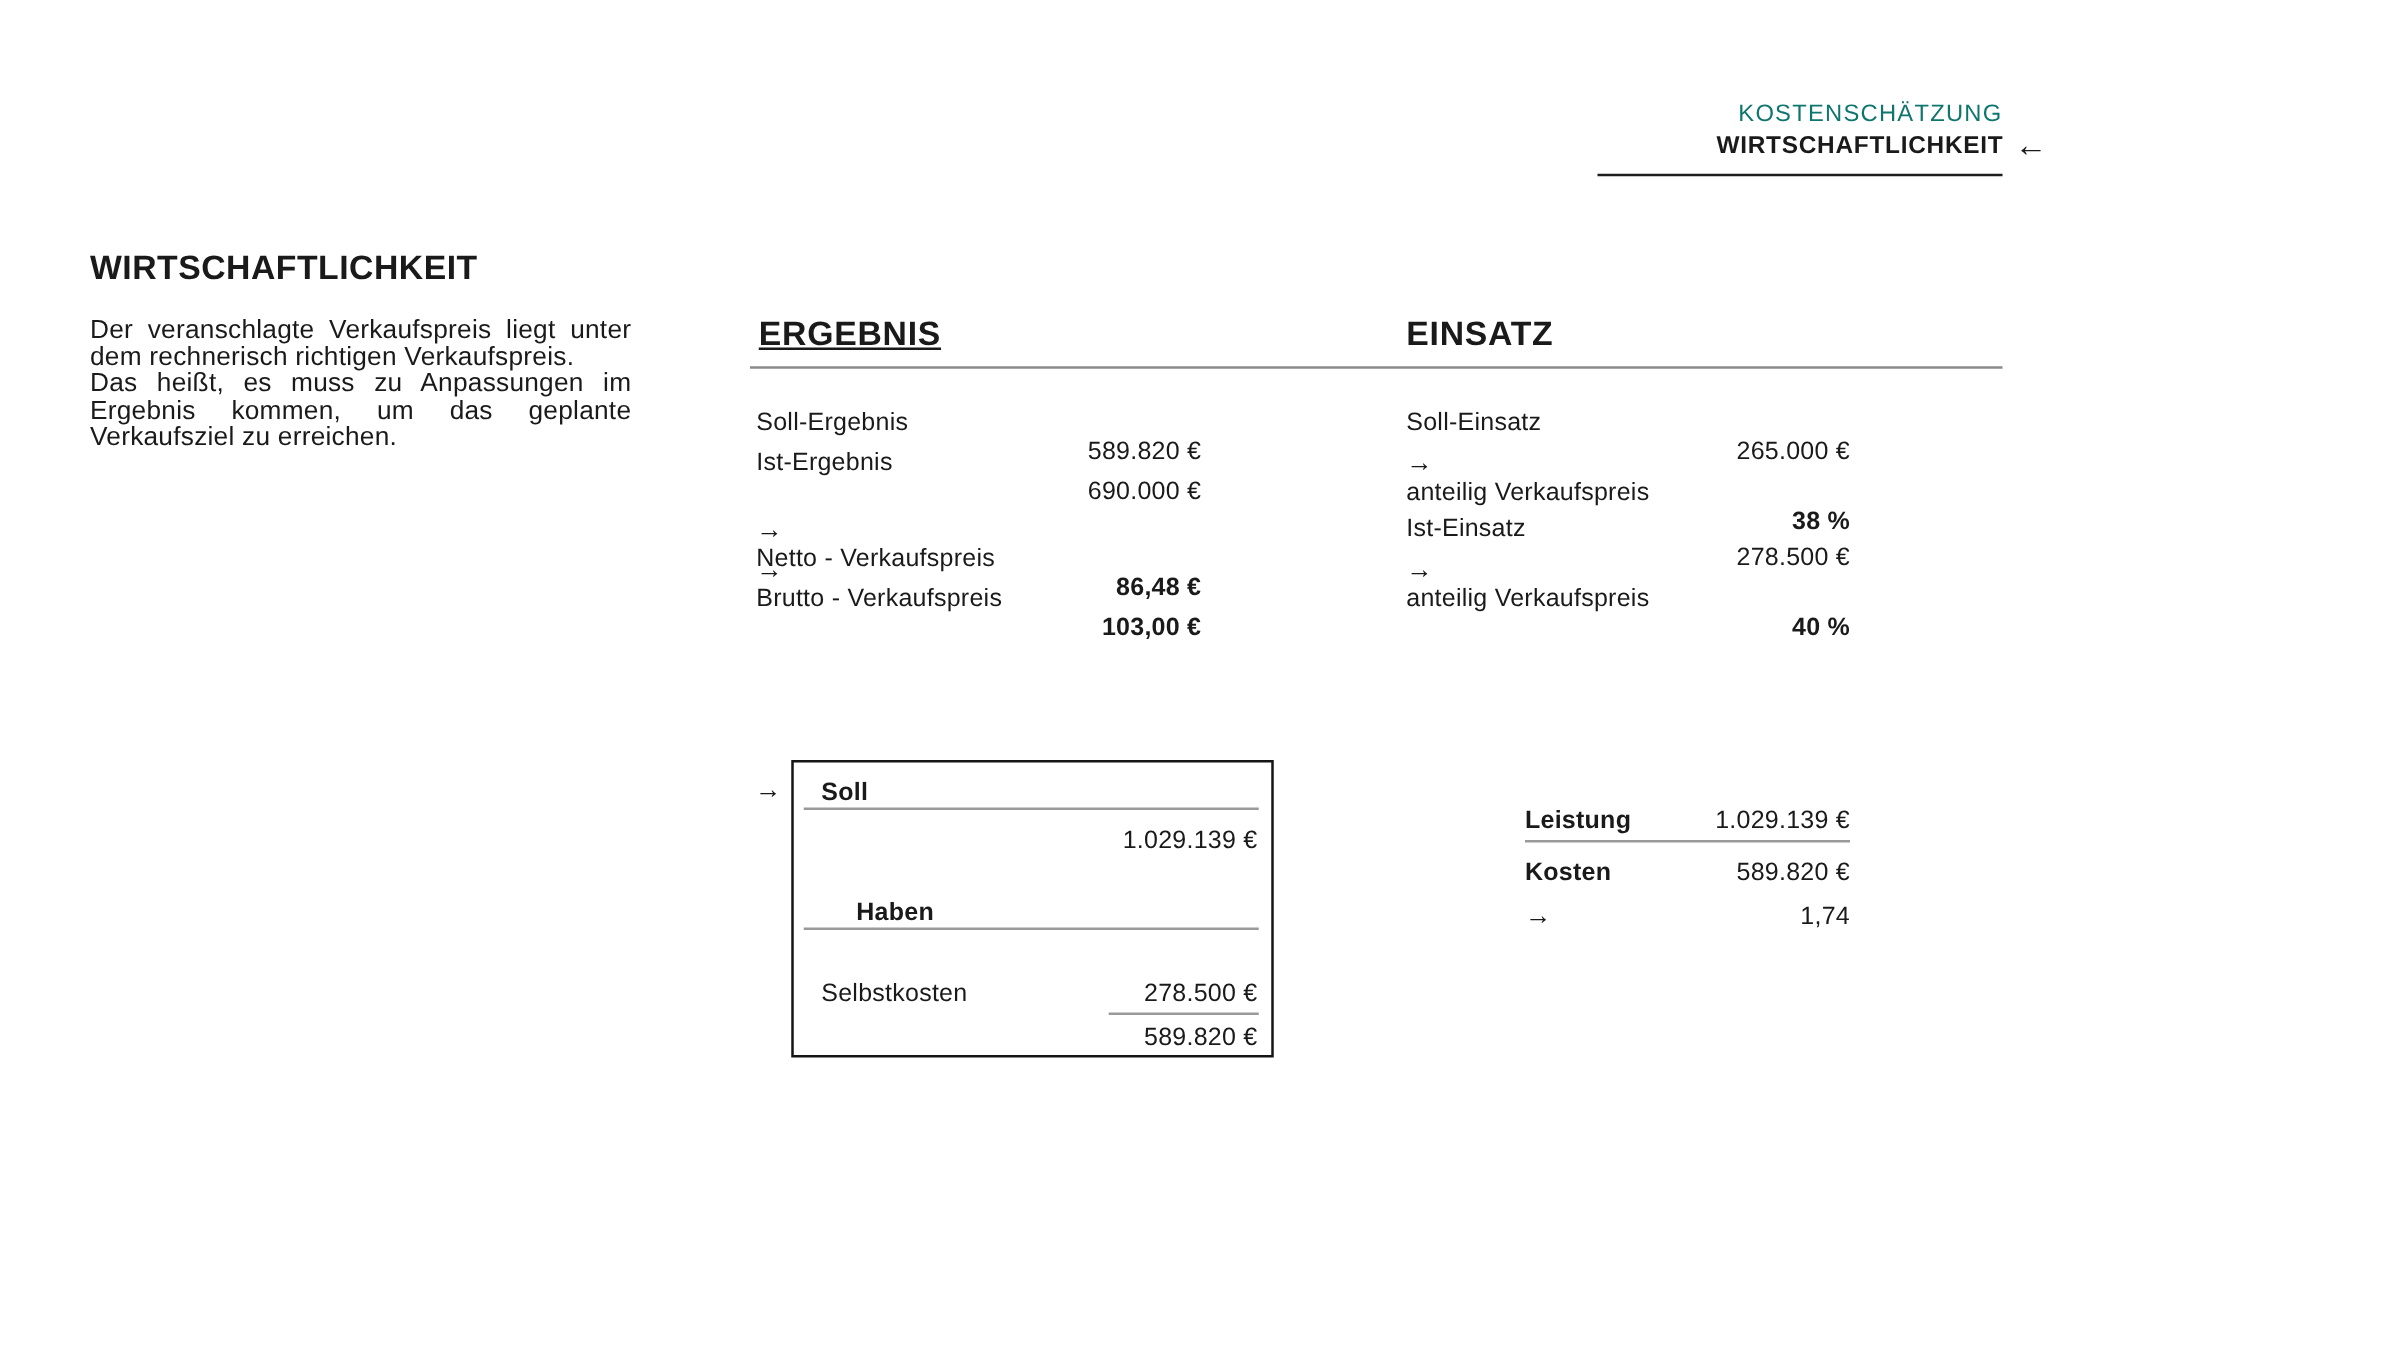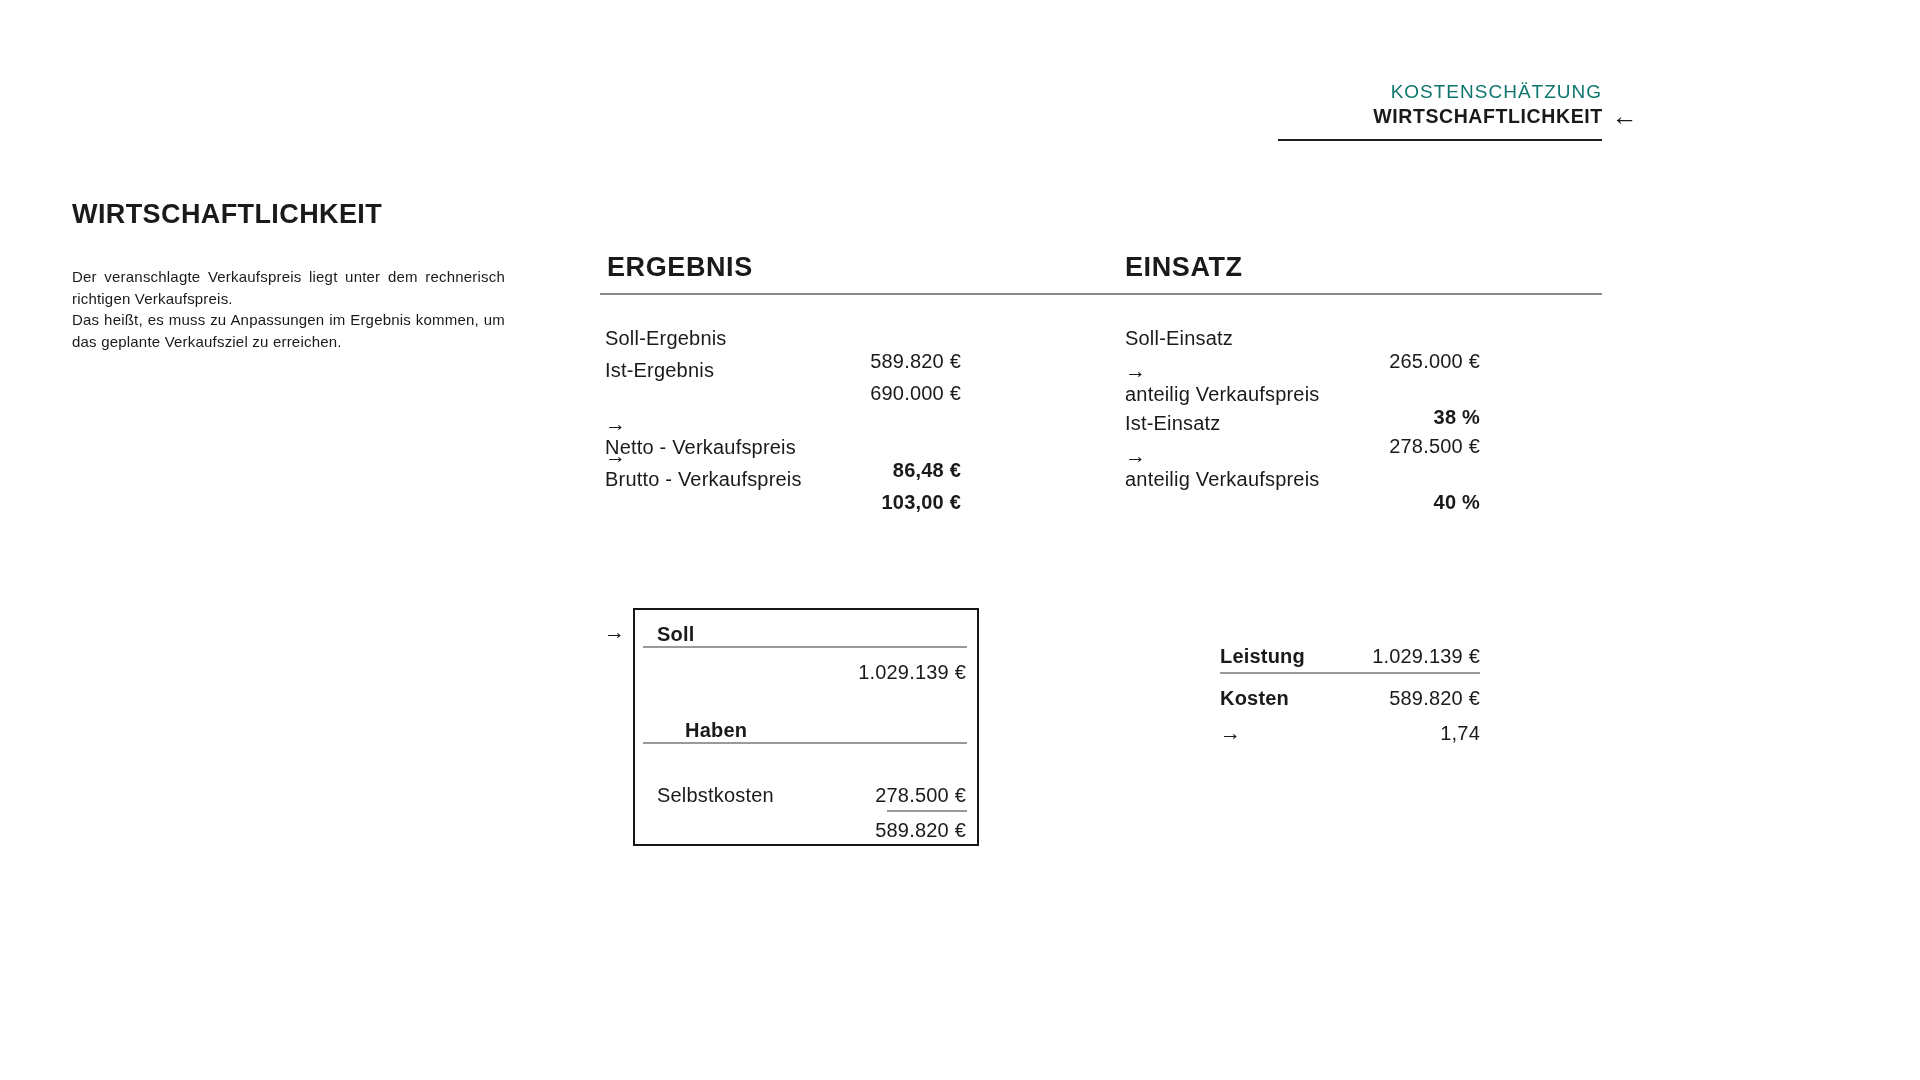--- a/index.html
+++ b/index.html
@@ -25,46 +25,46 @@
   .nav-current { font-size: 19.5px; font-weight: bold; letter-spacing: 0.6px; cursor: pointer; }
   .nav-arrow { font-size: 26px; line-height: 20px; font-weight: normal; }
   .nav-rule { position: absolute; left: 0; right: 36px; top: 58px; border-top: 2px solid #1d1d1d; }
 
   
   .intro-title {
     position: absolute; left: 72px; top: 197px; margin: 0;
     font-size: 27px; font-weight: bold; letter-spacing: 0.4px; line-height: 34px;
   }
   .intro-text {
-    position: absolute; left: 72px; top: 266px; width: 433px;
-    font-size: 15px; line-height: 21.6px;
+    position: absolute; left: 72px; top: 253px; width: 433px;
+    font-size: 21px; line-height: 21.6px;
   }
   .intro-text p { margin: 0; text-align: justify; }
 
   
   .section-title { position: absolute; top: 250px; margin: 0; font-size: 27px; font-weight: bold; letter-spacing: 0.6px; line-height: 34px; }
-  .section-title.ergebnis { left: 607px; }
+  .section-title.ergebnis { left: 607px; text-decoration: underline; }
   .section-title.einsatz  { left: 1125px; }
   .section-rule { position: absolute; left: 600px; top: 293px; width: 1002px; border-top: 2px solid #8a8a8a; }
 
   
   .rows { position: absolute; top: 327px; }
   .rows.ergebnis { left: 605px; width: 356px; }
   .rows.einsatz  { left: 1125px; width: 355px; }
   .frow { display: flex; height: 32px; font-size: 20px; flex-direction: column; }
   .frow.gap { margin-top: 21px; }
   .frow .arrow-cell { width: 30px; font-size: 21px; }
   .frow .label { flex: 1; white-space: nowrap; }
   .frow .value { text-align: right; white-space: nowrap; }
   .frow .value.bold { font-weight: bold; }
 
   
   .ledger-arrow { position: absolute; left: 604px; top: 620px; font-size: 21px; }
   .ledger {
-    position: absolute; left: 633px; top: 608px; width: 346px; height: 238px;
+    position: absolute; left: 633px; top: 608px; width: 386px; height: 238px;
     border: 2px solid #151515; box-sizing: border-box;
   }
   .ledger .abs { position: absolute; line-height: 28px; font-size: 20px; white-space: nowrap; }
   .ledger .ttl { font-weight: bold; }
   .l-soll-title { left: 22px; top: 10px; }
   .l-soll-rule  { position: absolute; left: 8px; right: 10px; top: 36px; border-top: 2px solid #9a9a9a; }
   .l-soll-value { left: 0; right: 11px; top: 48px; text-align: right; }
   .l-haben-title{ left: 22px; top: 106px; margin-left: 28px; }
   .l-haben-rule { position: absolute; left: 8px; right: 10px; top: 132px; border-top: 2px solid #9a9a9a; }
   .l-row { left: 22px; right: 11px; display: flex; }

